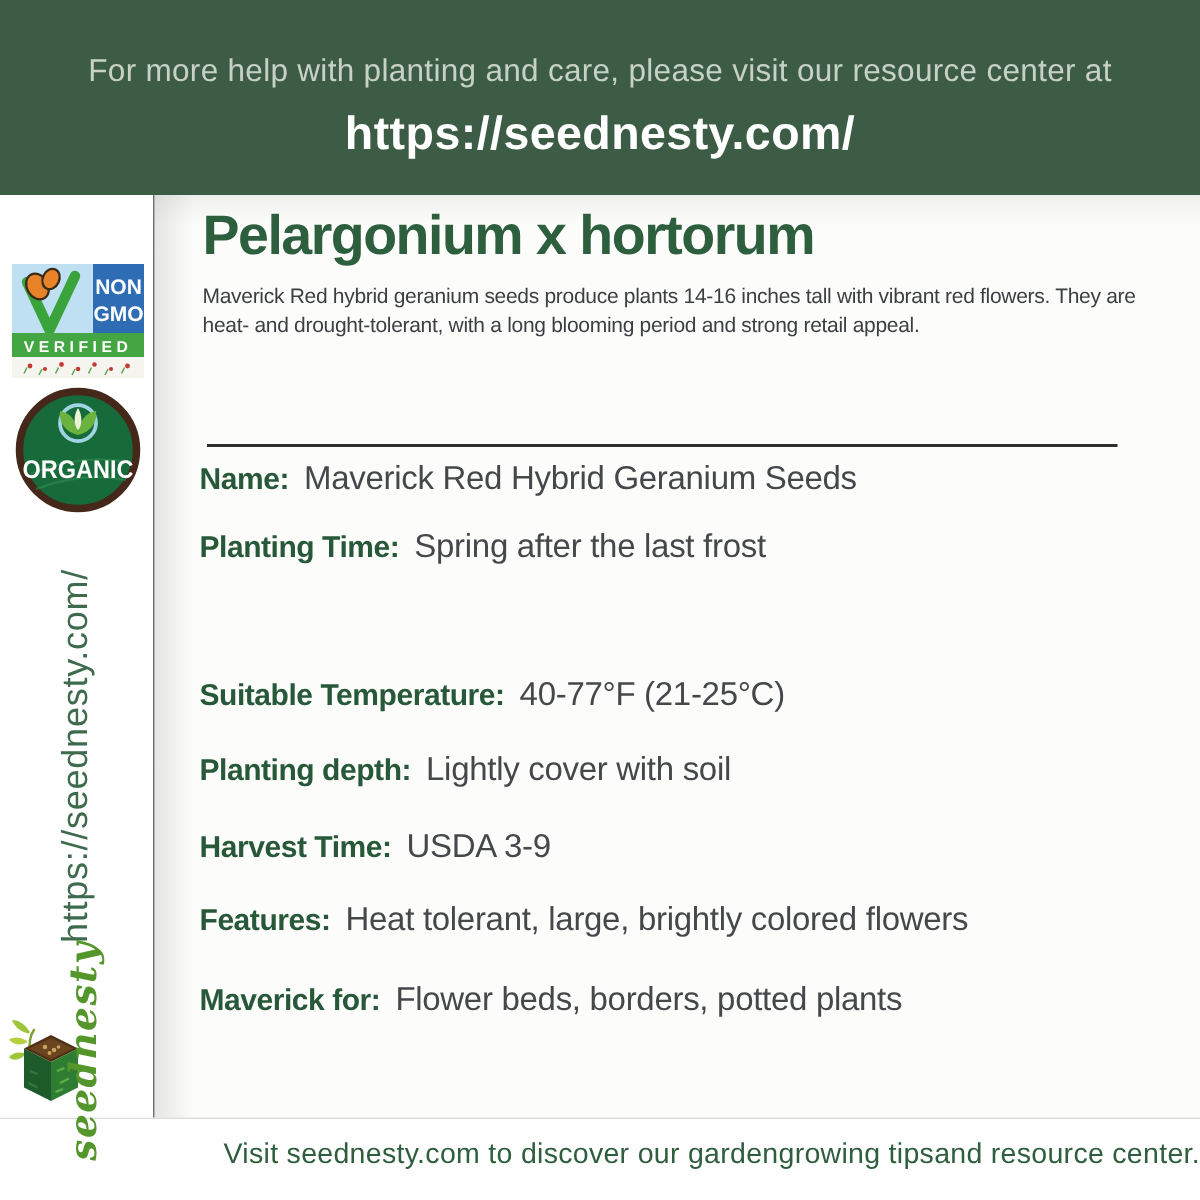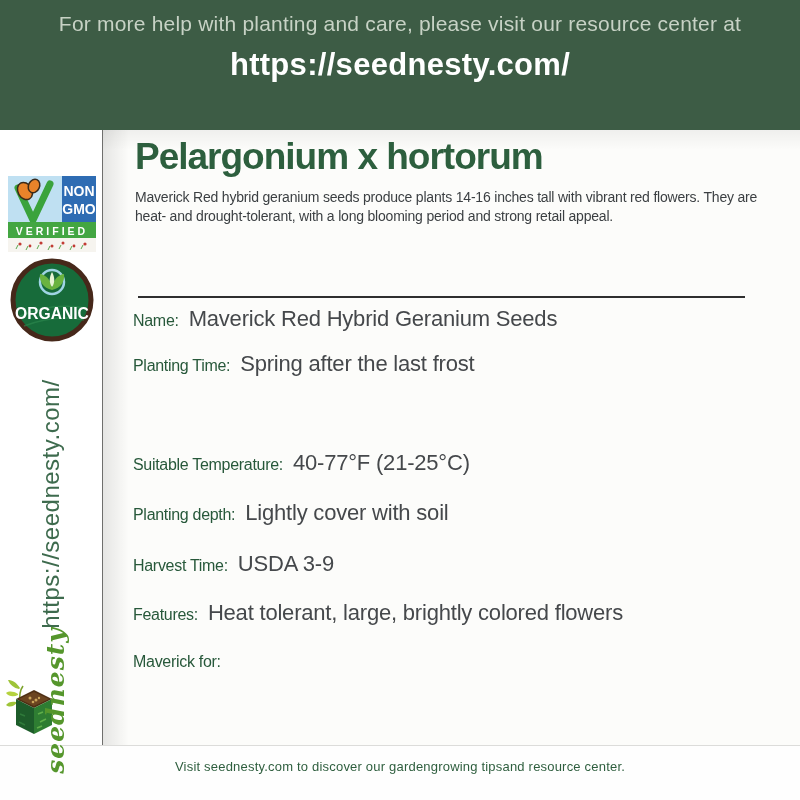--- a/index.html
+++ b/index.html
@@ -6,21 +6,21 @@
   .page{
     position:relative;width:800px;height:800px;background:#ffffff;overflow:hidden;
     font-family:"Liberation Sans", sans-serif;
   }
   
   .banner{
     position:absolute;left:0;top:0;width:800px;height:130px;
     background:#3d5c45;text-align:center;
   }
   .banner-line1{
-    padding-top:12px;font-size:21px;letter-spacing:.2px;color:#c7d2c5;
+    padding-top:36px;font-size:21px;letter-spacing:.2px;color:#c7d2c5;
   }
   .banner-line2{
     margin-top:11px;font-size:31px;font-weight:bold;color:#ffffff;letter-spacing:.3px;
   }
   
   .sidebar{
     position:absolute;left:0;top:130px;width:102px;height:615px;background:#ffffff;
     border-right:1px solid #6f6f6d;z-index:2;
   }
   .badge-nongmo{position:absolute;left:8px;top:46px;width:88px;height:76px;}
@@ -60,30 +60,30 @@
   .description{
     position:absolute;left:32px;top:58px;width:625px;
     font-size:14px;line-height:1.36;letter-spacing:-0.2px;color:#3b3f42;
   }
   .rule{
     position:absolute;left:35px;top:166px;width:607px;height:2px;background:#2f2f2f;
   }
   .field{
     position:absolute;left:30px;display:flex;align-items:baseline;gap:10px;white-space:nowrap;
   }
-  .field .label{font-size:16px;font-weight:normal;color:#27583a;letter-spacing:-0.3px;}
+  .field .label{font-size:20px;font-weight:bold;color:#27583a;letter-spacing:-0.3px;}
   .field .value{font-size:22px;color:#45484b;letter-spacing:-0.2px;}
   .f0{top:176px}.f1{top:221px}.f2{top:267px}.f3{top:320px}
   .f4{top:370px}.f5{top:421px}.f6{top:470px}.f7{top:523px}
   
   .footer{
     position:absolute;left:0;top:745px;width:800px;height:55px;background:#fefefe;
     border-top:1px solid #dcdcda;text-align:center;z-index:1;
   }
-  .footer-text{margin-top:13px;font-size:13px;color:#2e5e3e;letter-spacing:.2px;}
+  .footer-text{margin-top:13px;font-size:19px;color:#2e5e3e;letter-spacing:.2px;text-align:right;}
 </style>
 </head>
 <body>
 
 <div class="page">
 
   <div class="banner">
     <div class="banner-line1">For more help with planting and care, please visit our resource center at</div>
     <div class="banner-line2">https://seednesty.com/</div>
   </div>
@@ -174,20 +174,21 @@
     <div class="field f5">
       <span class="label">Harvest Time:</span>
       <span class="value">USDA 3-9</span>
     </div>
     <div class="field f6">
       <span class="label">Features:</span>
       <span class="value">Heat tolerant, large, brightly colored flowers</span>
     </div>
     <div class="field f7">
       <span class="label">Maverick for:</span>
+      <span class="value">Flower beds, borders, potted plants</span>
     </div>
   </div>
 
   <div class="footer">
     <div class="footer-text">Visit seednesty.com to discover our gardengrowing tipsand resource center.</div>
   </div>
 
 </div>
 
 </body></html>

